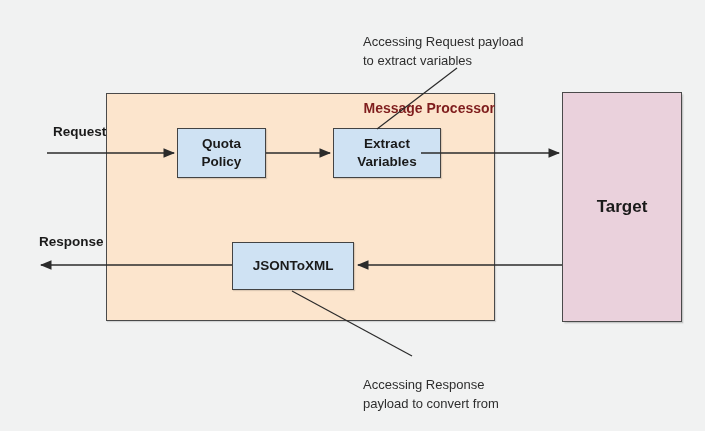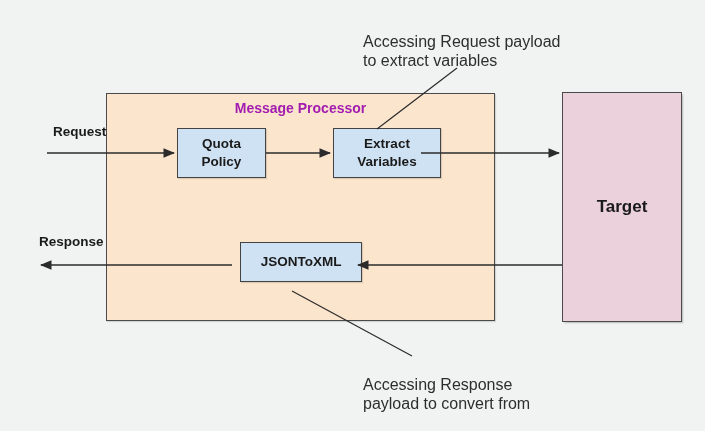--- a/index.html
+++ b/index.html
@@ -30,45 +30,45 @@
     background: #fce5cd;
     border: 1.5px solid #4a4a4a;
     box-sizing: border-box;
     z-index: 1;
     box-shadow: 1px 1px 1px rgba(0,0,0,0.12);
   }
   .mp-title {
     left: 106px; top 100px;
     top: 100px;
     width: 389px;
-    text-align: center;
+    text-align: right;
     font-size: 14px;
     font-weight: bold;
-    color: #a21caf;
+    color: #7f1d1d;
     z-index: 2;
   }
   .node {
     background: #cfe2f3;
     border: 1.3px solid #434343;
     box-sizing: border-box;
     z-index: 3;
     display: flex;
     flex-direction: column;
     align-items: center;
     justify-content: center;
     font-size: 13.5px;
     font-weight: bold;
     color: #1a1a1a;
     line-height: 18px;
     text-align: left;
     box-shadow: 1px 1px 1px rgba(0,0,0,0.12);
   }
   .node-quota    { left: 177px; top: 128px; width: 89px;  height: 50px; }
   .node-extract  { left: 333px; top: 128px; width: 108px;  height: 50px; }
-  .node-jsontoxml{ left: 240px; top: 242px; width: 122px; height: 40px; }
+  .node-jsontoxml{ left: 232px; top: 242px; width: 122px; height: 48px; }
   .node-target {
     left: 562px; top: 92px;
     width: 120px; height: 230px;
     background: #ead1dc;
     border: 1.5px solid #4a4a4a;
     box-sizing: border-box;
     z-index: 3;
     display: flex;
     align-items: center;
     justify-content: center;
@@ -80,21 +80,21 @@
   .flow-label {
     font-size: 13.5px;
     font-weight: bold;
     color: #1a1a1a;
     z-index: 4;
     padding-left: 23px;
   }
   .flow-request  { left: 30px; top: 124px; }
   .flow-response { left: 16px; top: 234px; }
   .annotation {
-    font-size: 16px;
+    font-size: 13px;
     color: #2e2e2e;
     line-height: 19px;
     z-index: 4;
   }
   .annotation-top    { left: 363px; top: 32px;  }
   .annotation-bottom { left: 363px; top: 364px; margin-top: 11px; }
 </style>
 </head>
 <body>
 

